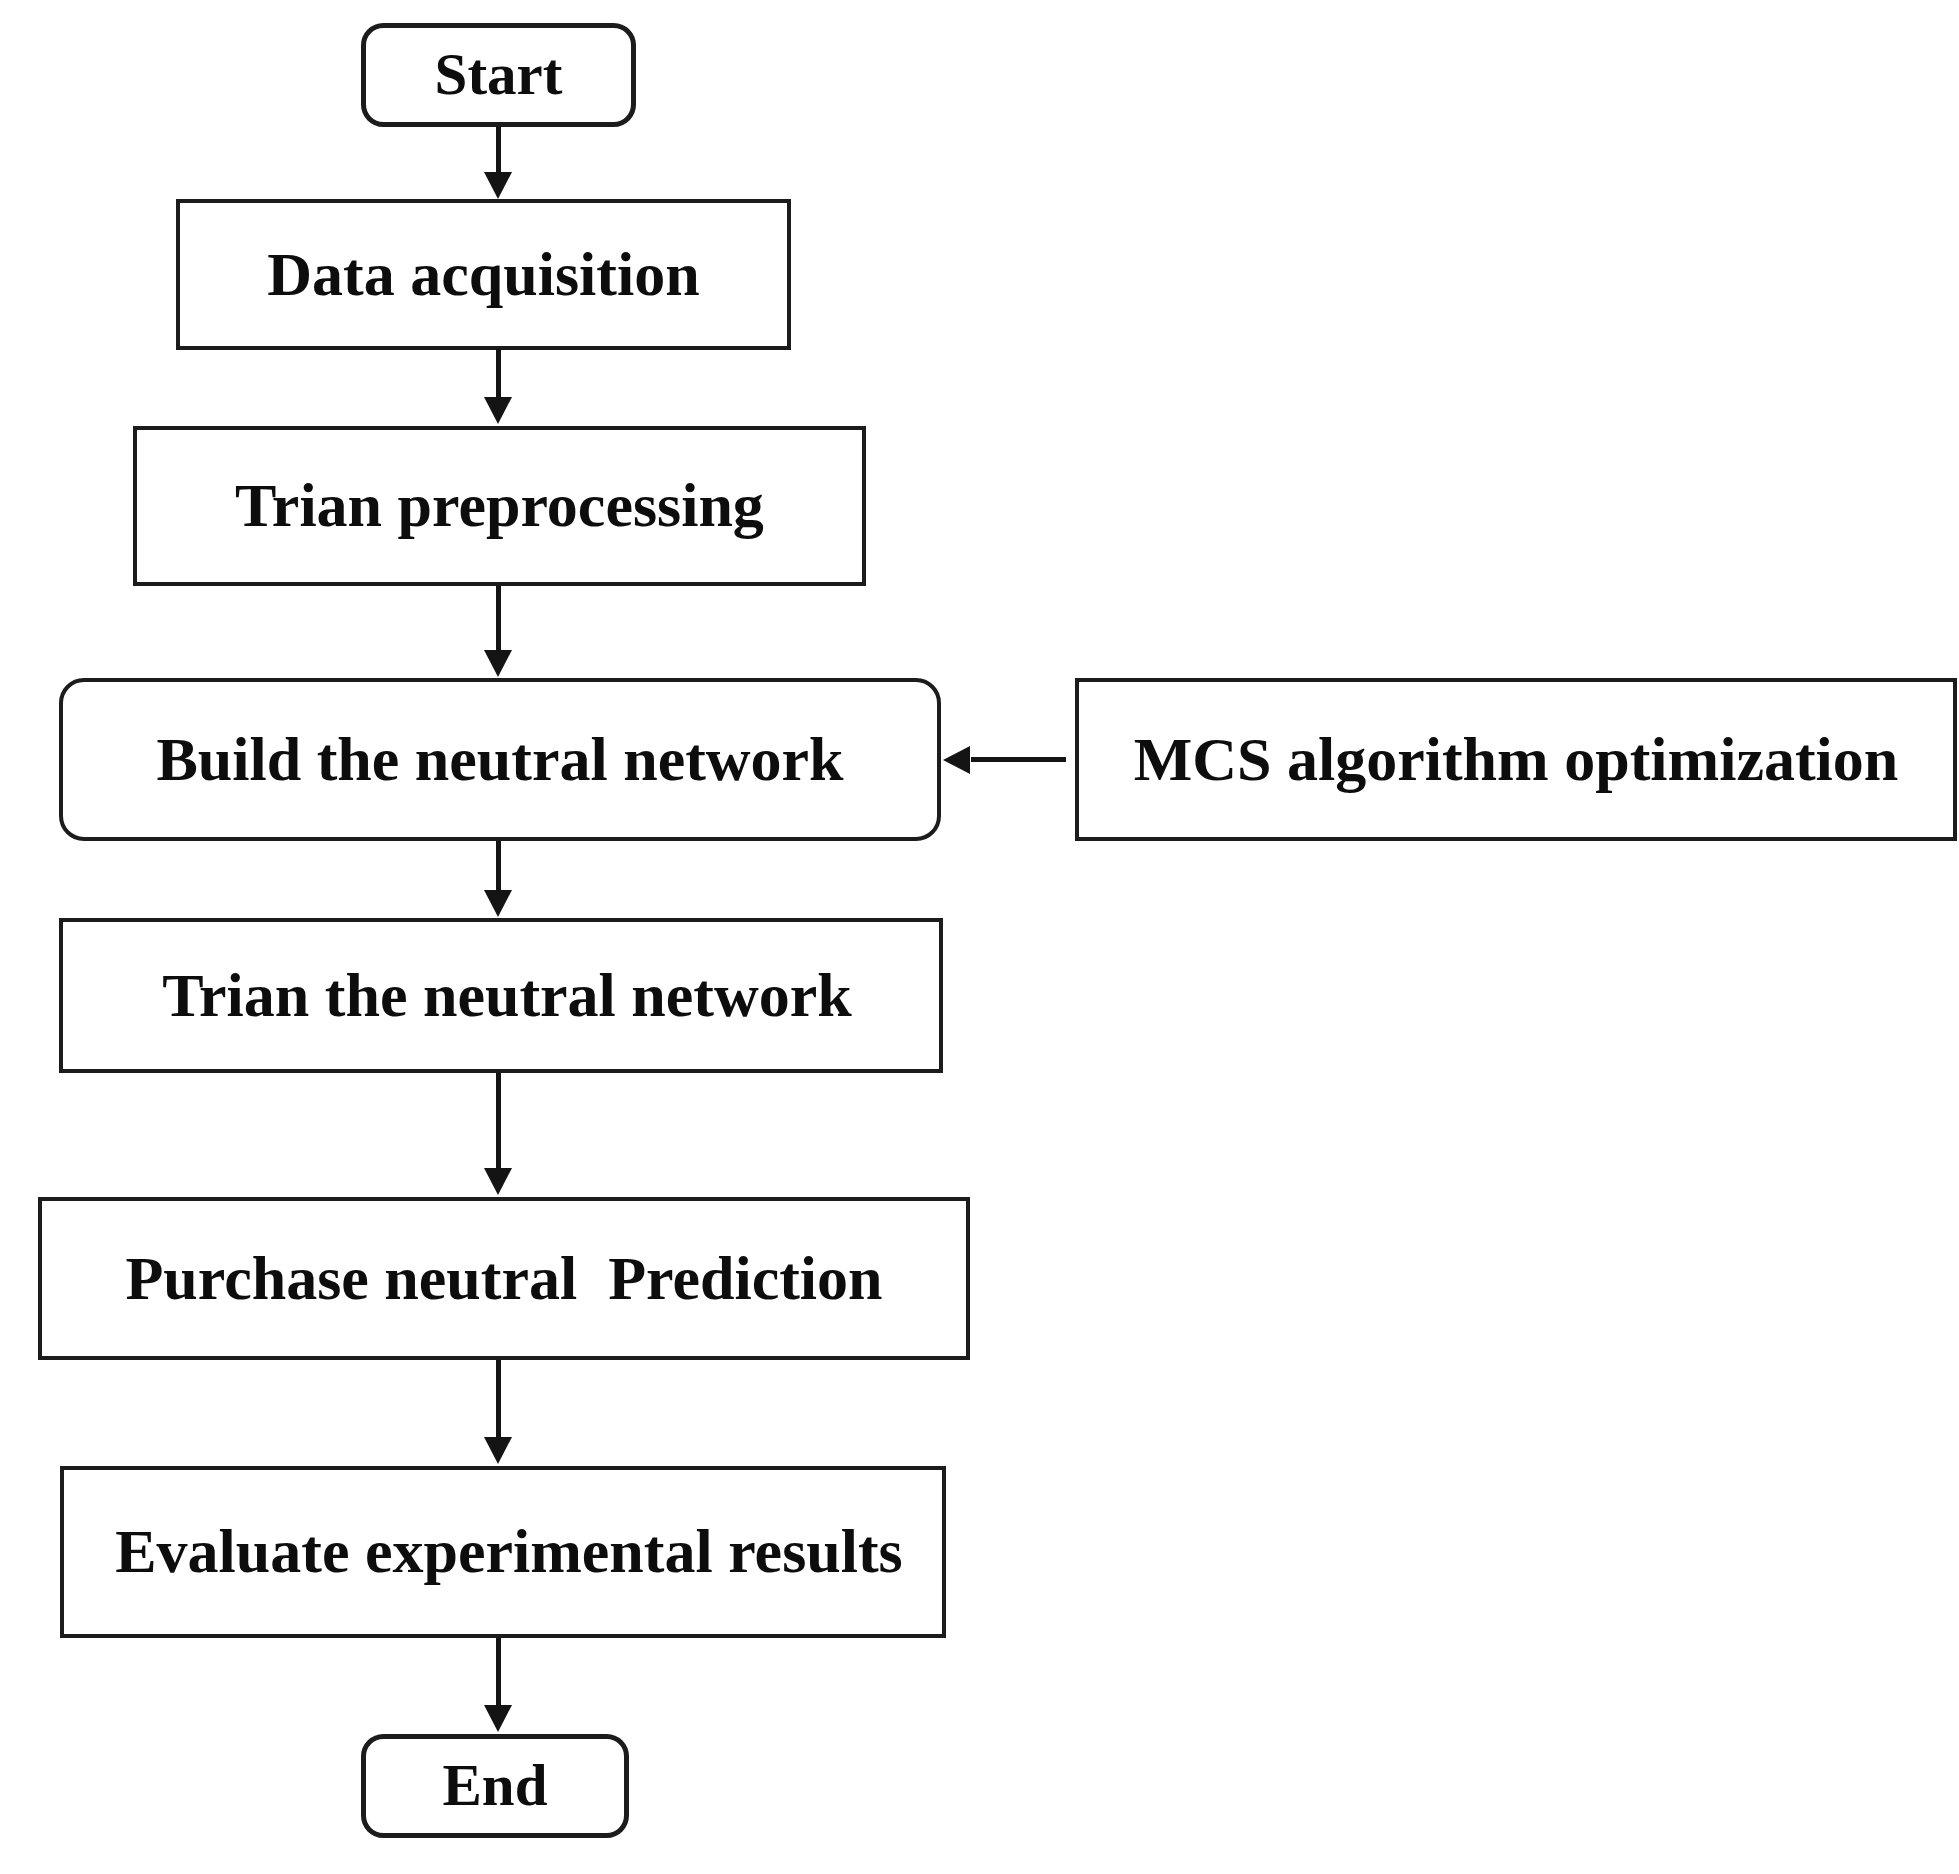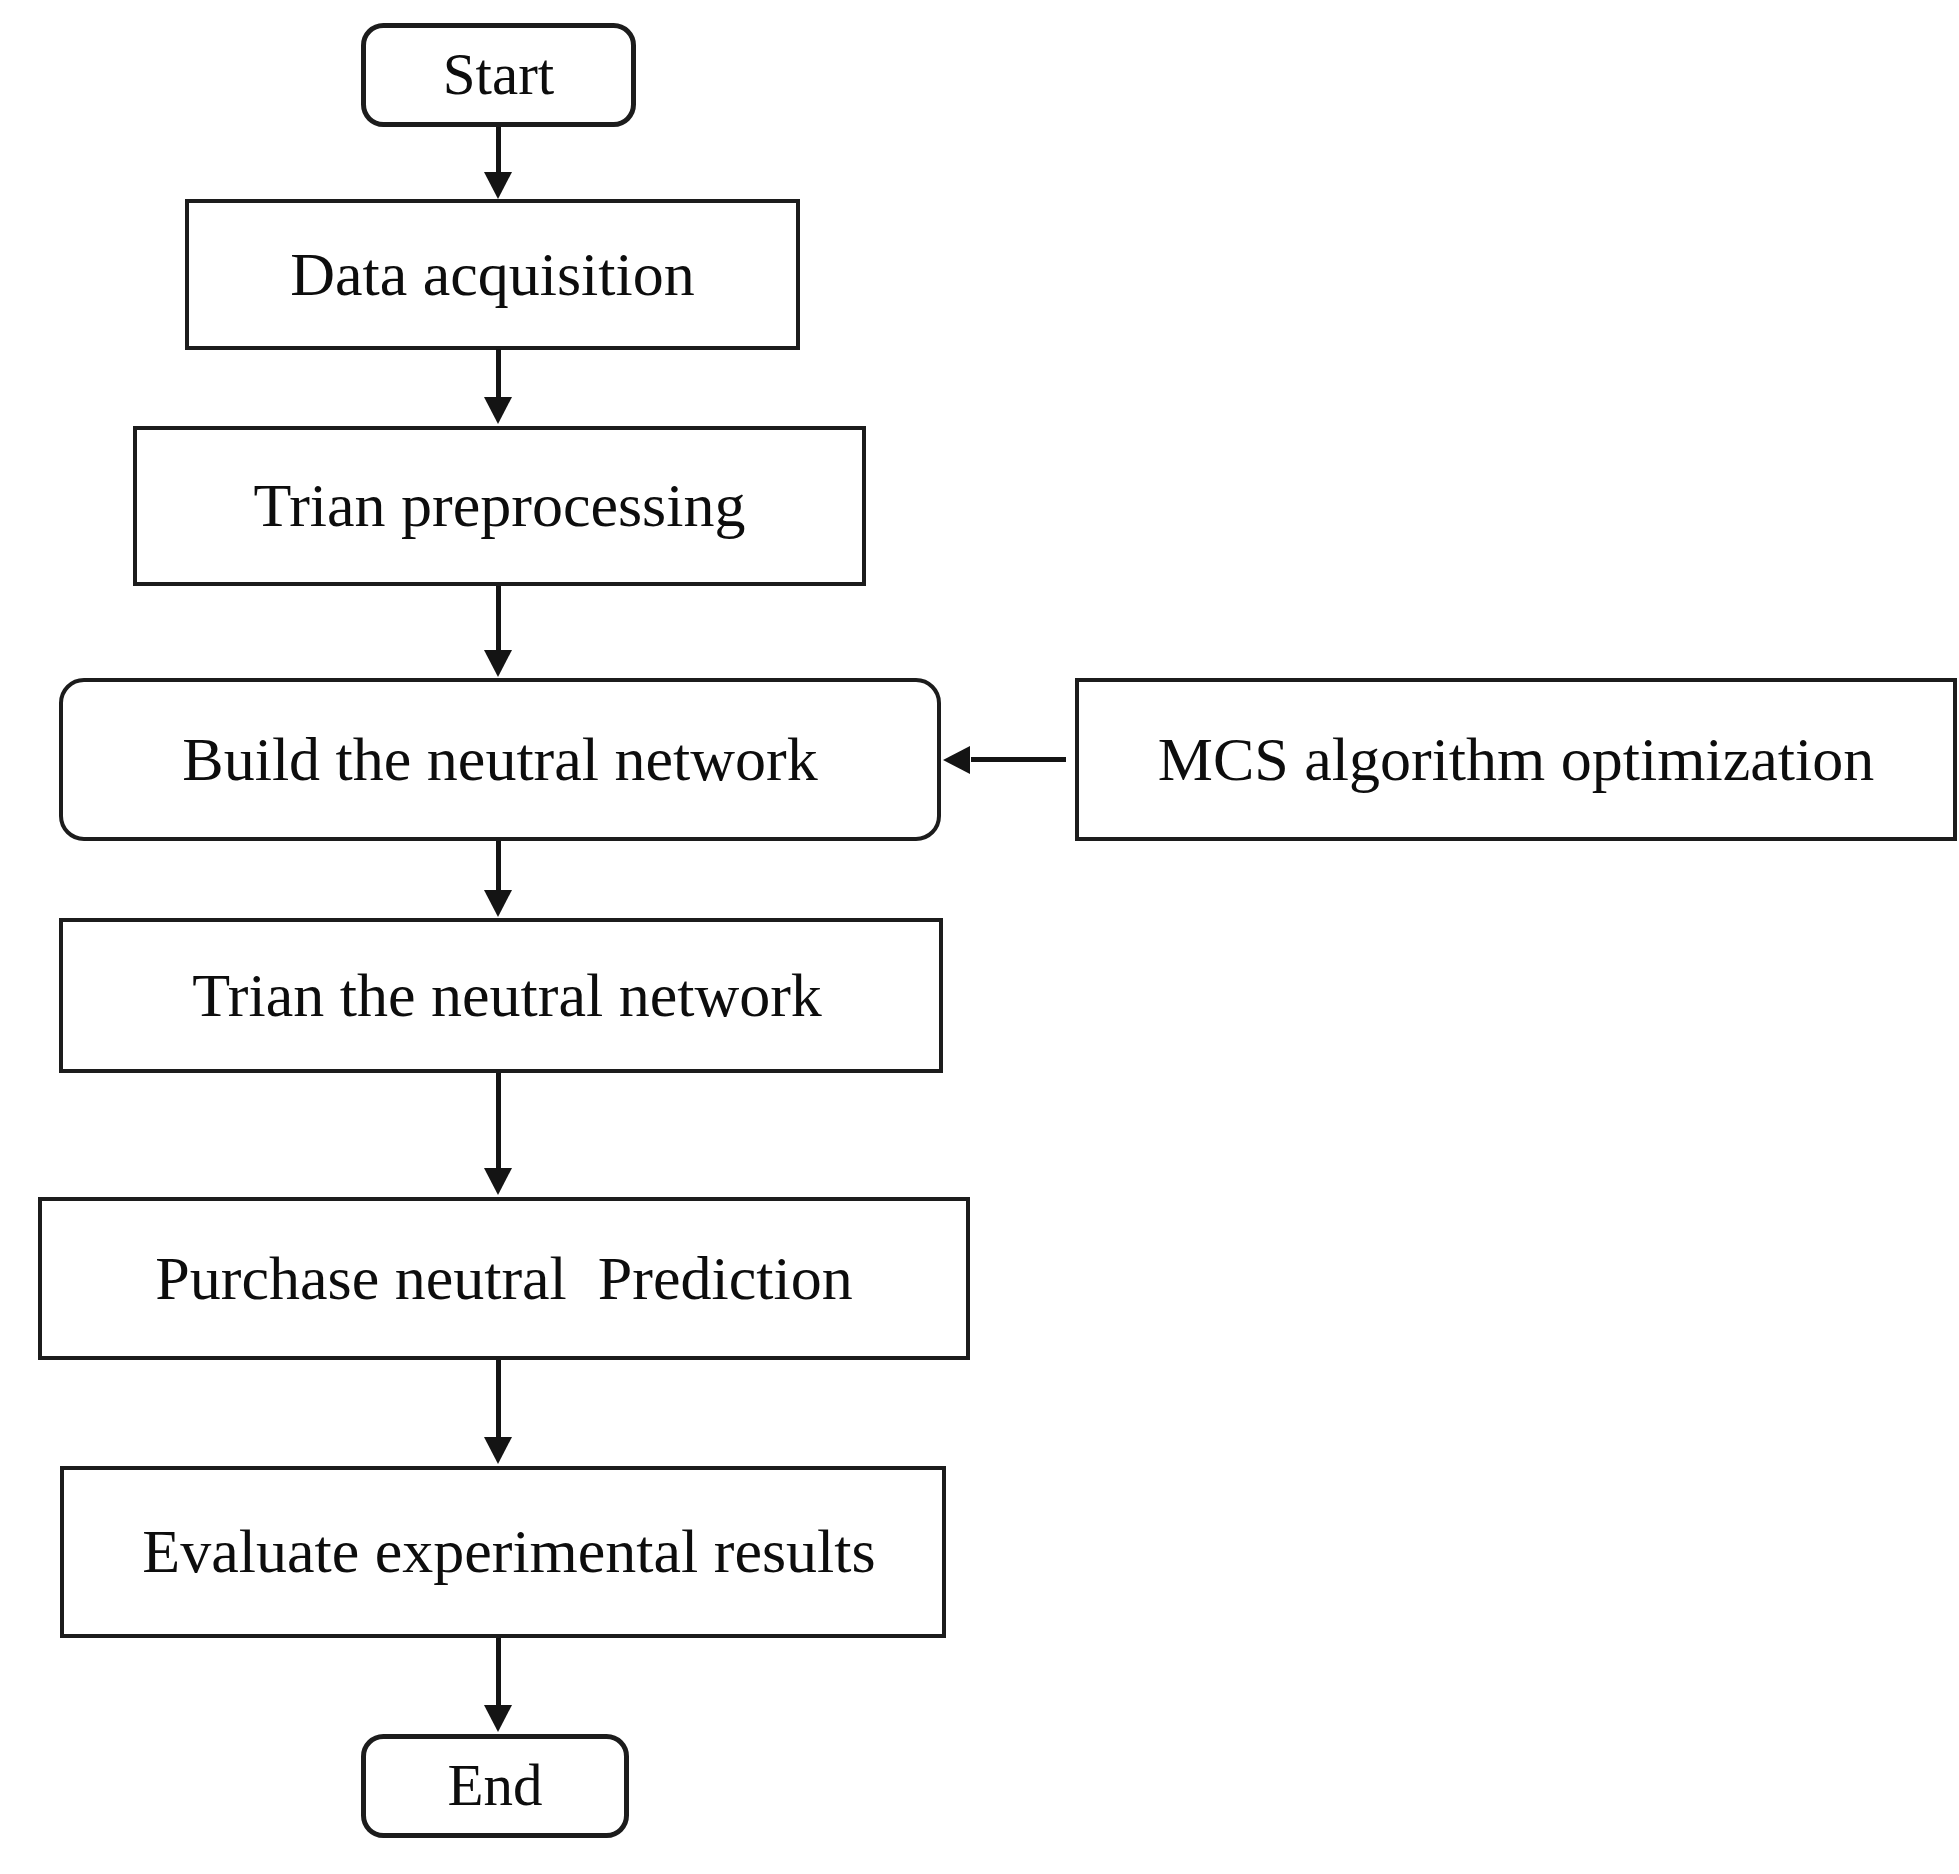--- a/index.html
+++ b/index.html
@@ -21,32 +21,33 @@
     position: absolute;
     box-sizing: border-box;
     background: #ffffff;
     border: 4.3px solid #1c1c1c;
     display: flex;
     align-items: center;
     justify-content: center;
     color: #0d0d0d;
     line-height: 1.05;
     white-space: pre;
+    font-weight: bold;
   }
   .node.terminal {
     border-radius: 22.4px;
     border-width: 5.2px;
   }
   .node .label {
     display: block;
     text-align: center;
   }
   
   #node-start      { left: 361px;  top: 23px;   width: 275px;  height: 104px; font-size: 59px; }
-  #node-acquire    { left: 185px;  top: 199px;  width: 615px;  height: 151px; font-size: 62px; }
+  #node-acquire    { left: 176px;  top: 199px;  width: 615px;  height: 151px; font-size: 62px; }
   #node-preprocess { left: 133px;  top: 426px;  width: 733px;  height: 160px; font-size: 62px; }
   #node-build      { left: 59px;   top: 678px;  width: 882px; height: 163px; font-size: 62px; border-radius: 25px; }
   #node-mcs        { left: 1063px; top: 678px;  width: 882px; height: 163px; font-size: 62px; margin-left: 12px; }
   #node-train      { left: 59px;   top: 918px; width: 884px; height: 155px; font-size: 62px; padding-left: 12px; }
   #node-predict    { left: 38px;   top: 1197px; width: 932px; height: 163px; font-size: 62px; }
   #node-evaluate   { left: 60px;   top: 1466px; width: 886px; height: 172px; font-size: 62px; padding-left: 12px; }
   #node-end        { left: 361px;  top: 1734px; width: 268px;  height: 104px; font-size: 59px; }
 
   
   .conn-line {

